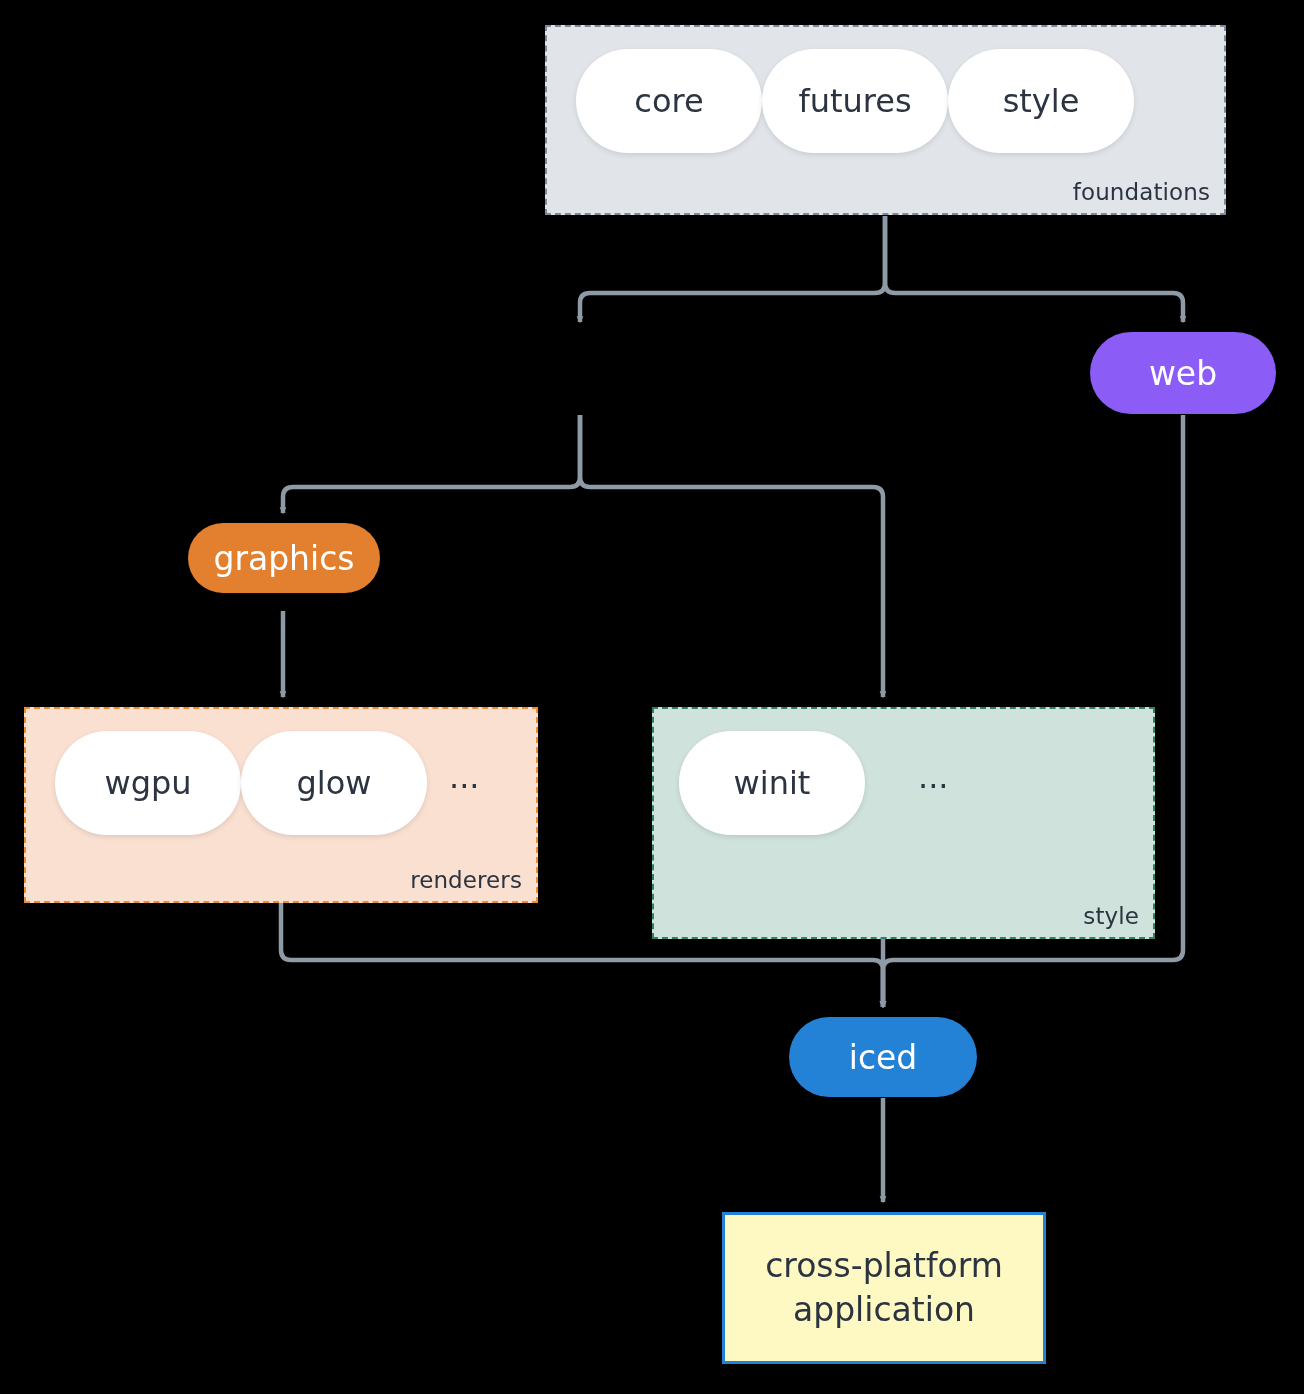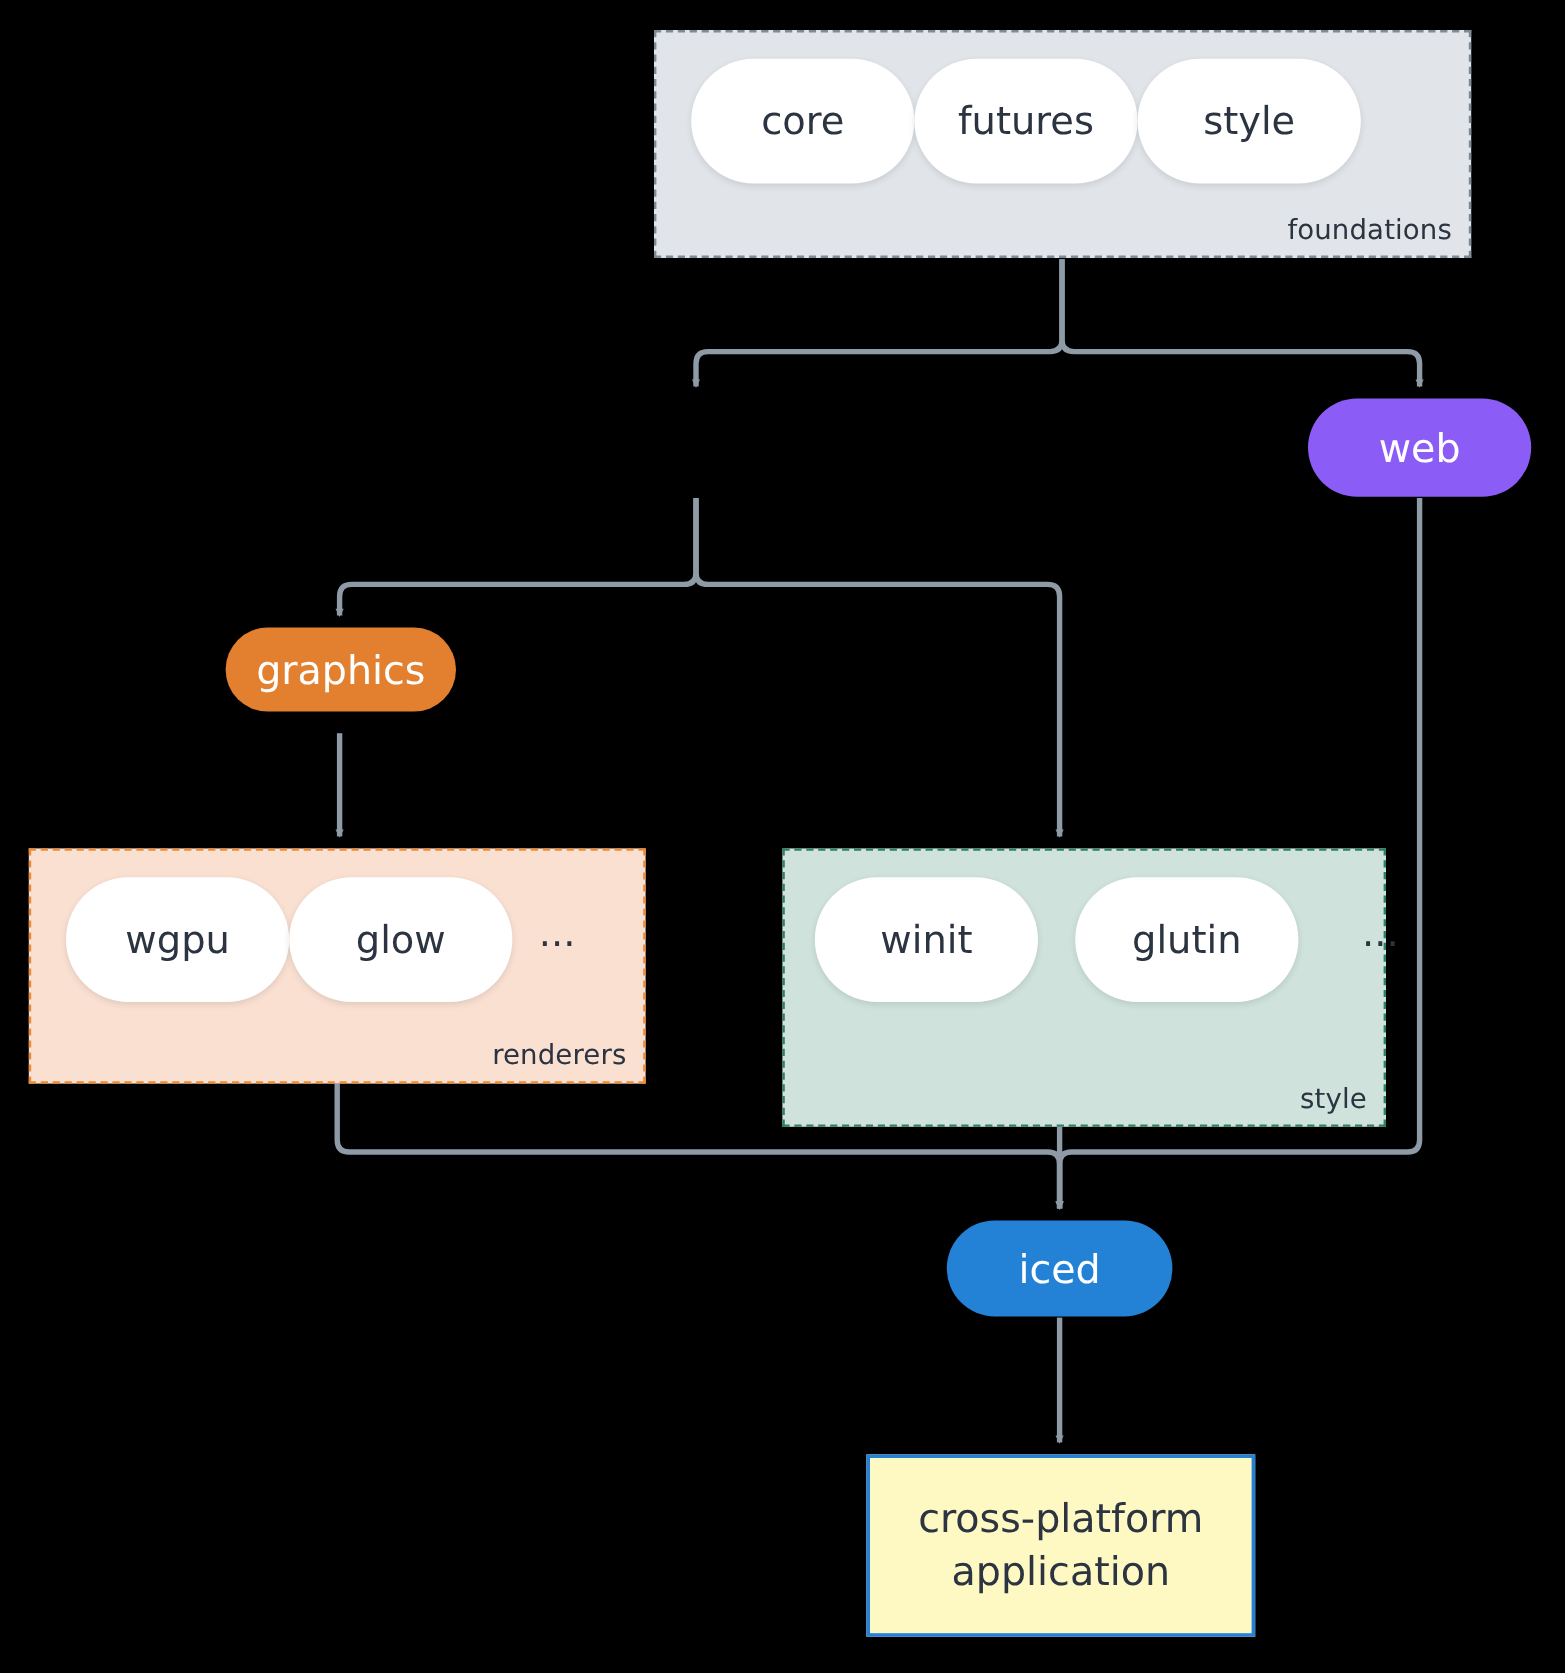--- a/index.html
+++ b/index.html
@@ -188,21 +188,20 @@
       <div class="leaf-pill">wgpu</div>
       <div class="leaf-pill">glow</div>
       <div class="ellipsis">...</div>
     </div>
     <div class="group-label">renderers</div>
   </div>
 
   <div id="shells-group" class="group">
     <div class="pills">
       <div class="leaf-pill">winit</div>
-      <div class="leaf-pill">glutin</div>
       <div class="ellipsis">...</div>
     </div>
     <div class="group-label">style</div>
   </div>
 
   <div id="node-web" class="node-pill">web</div>
   <div id="node-graphics" class="node-pill">graphics</div>
   <div id="node-iced" class="node-pill">iced</div>
 
   <div id="app-box">

